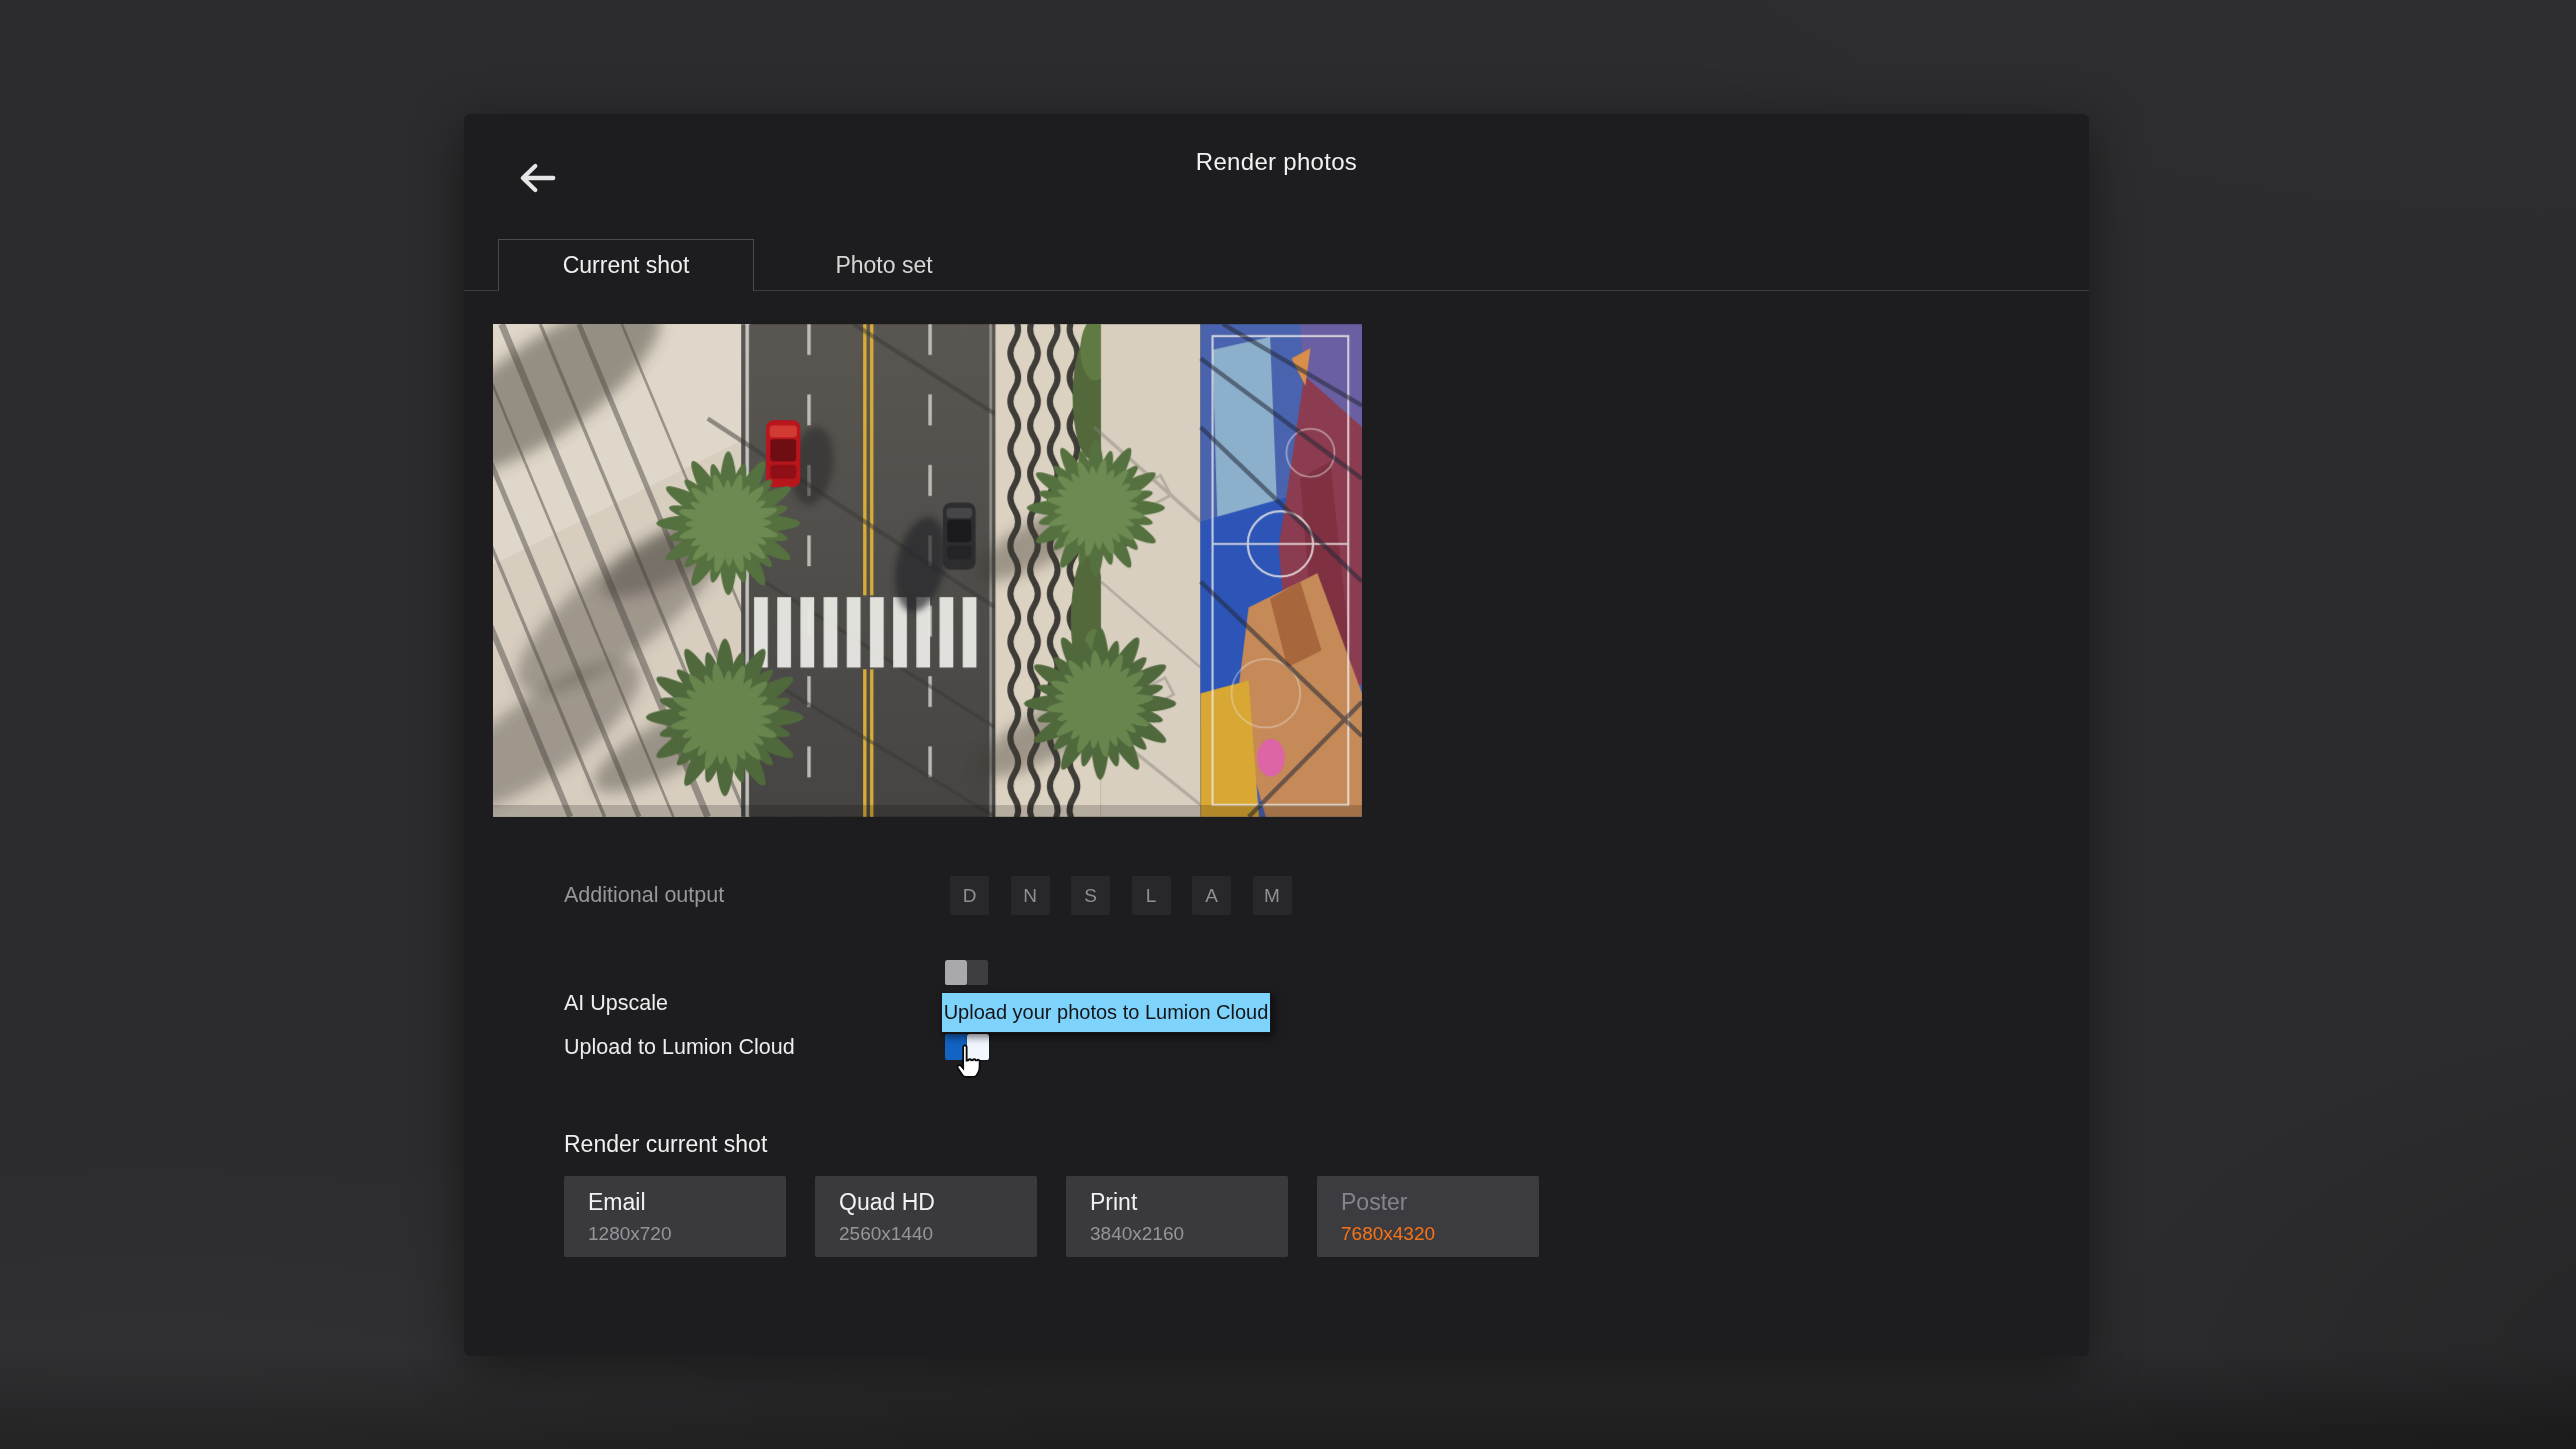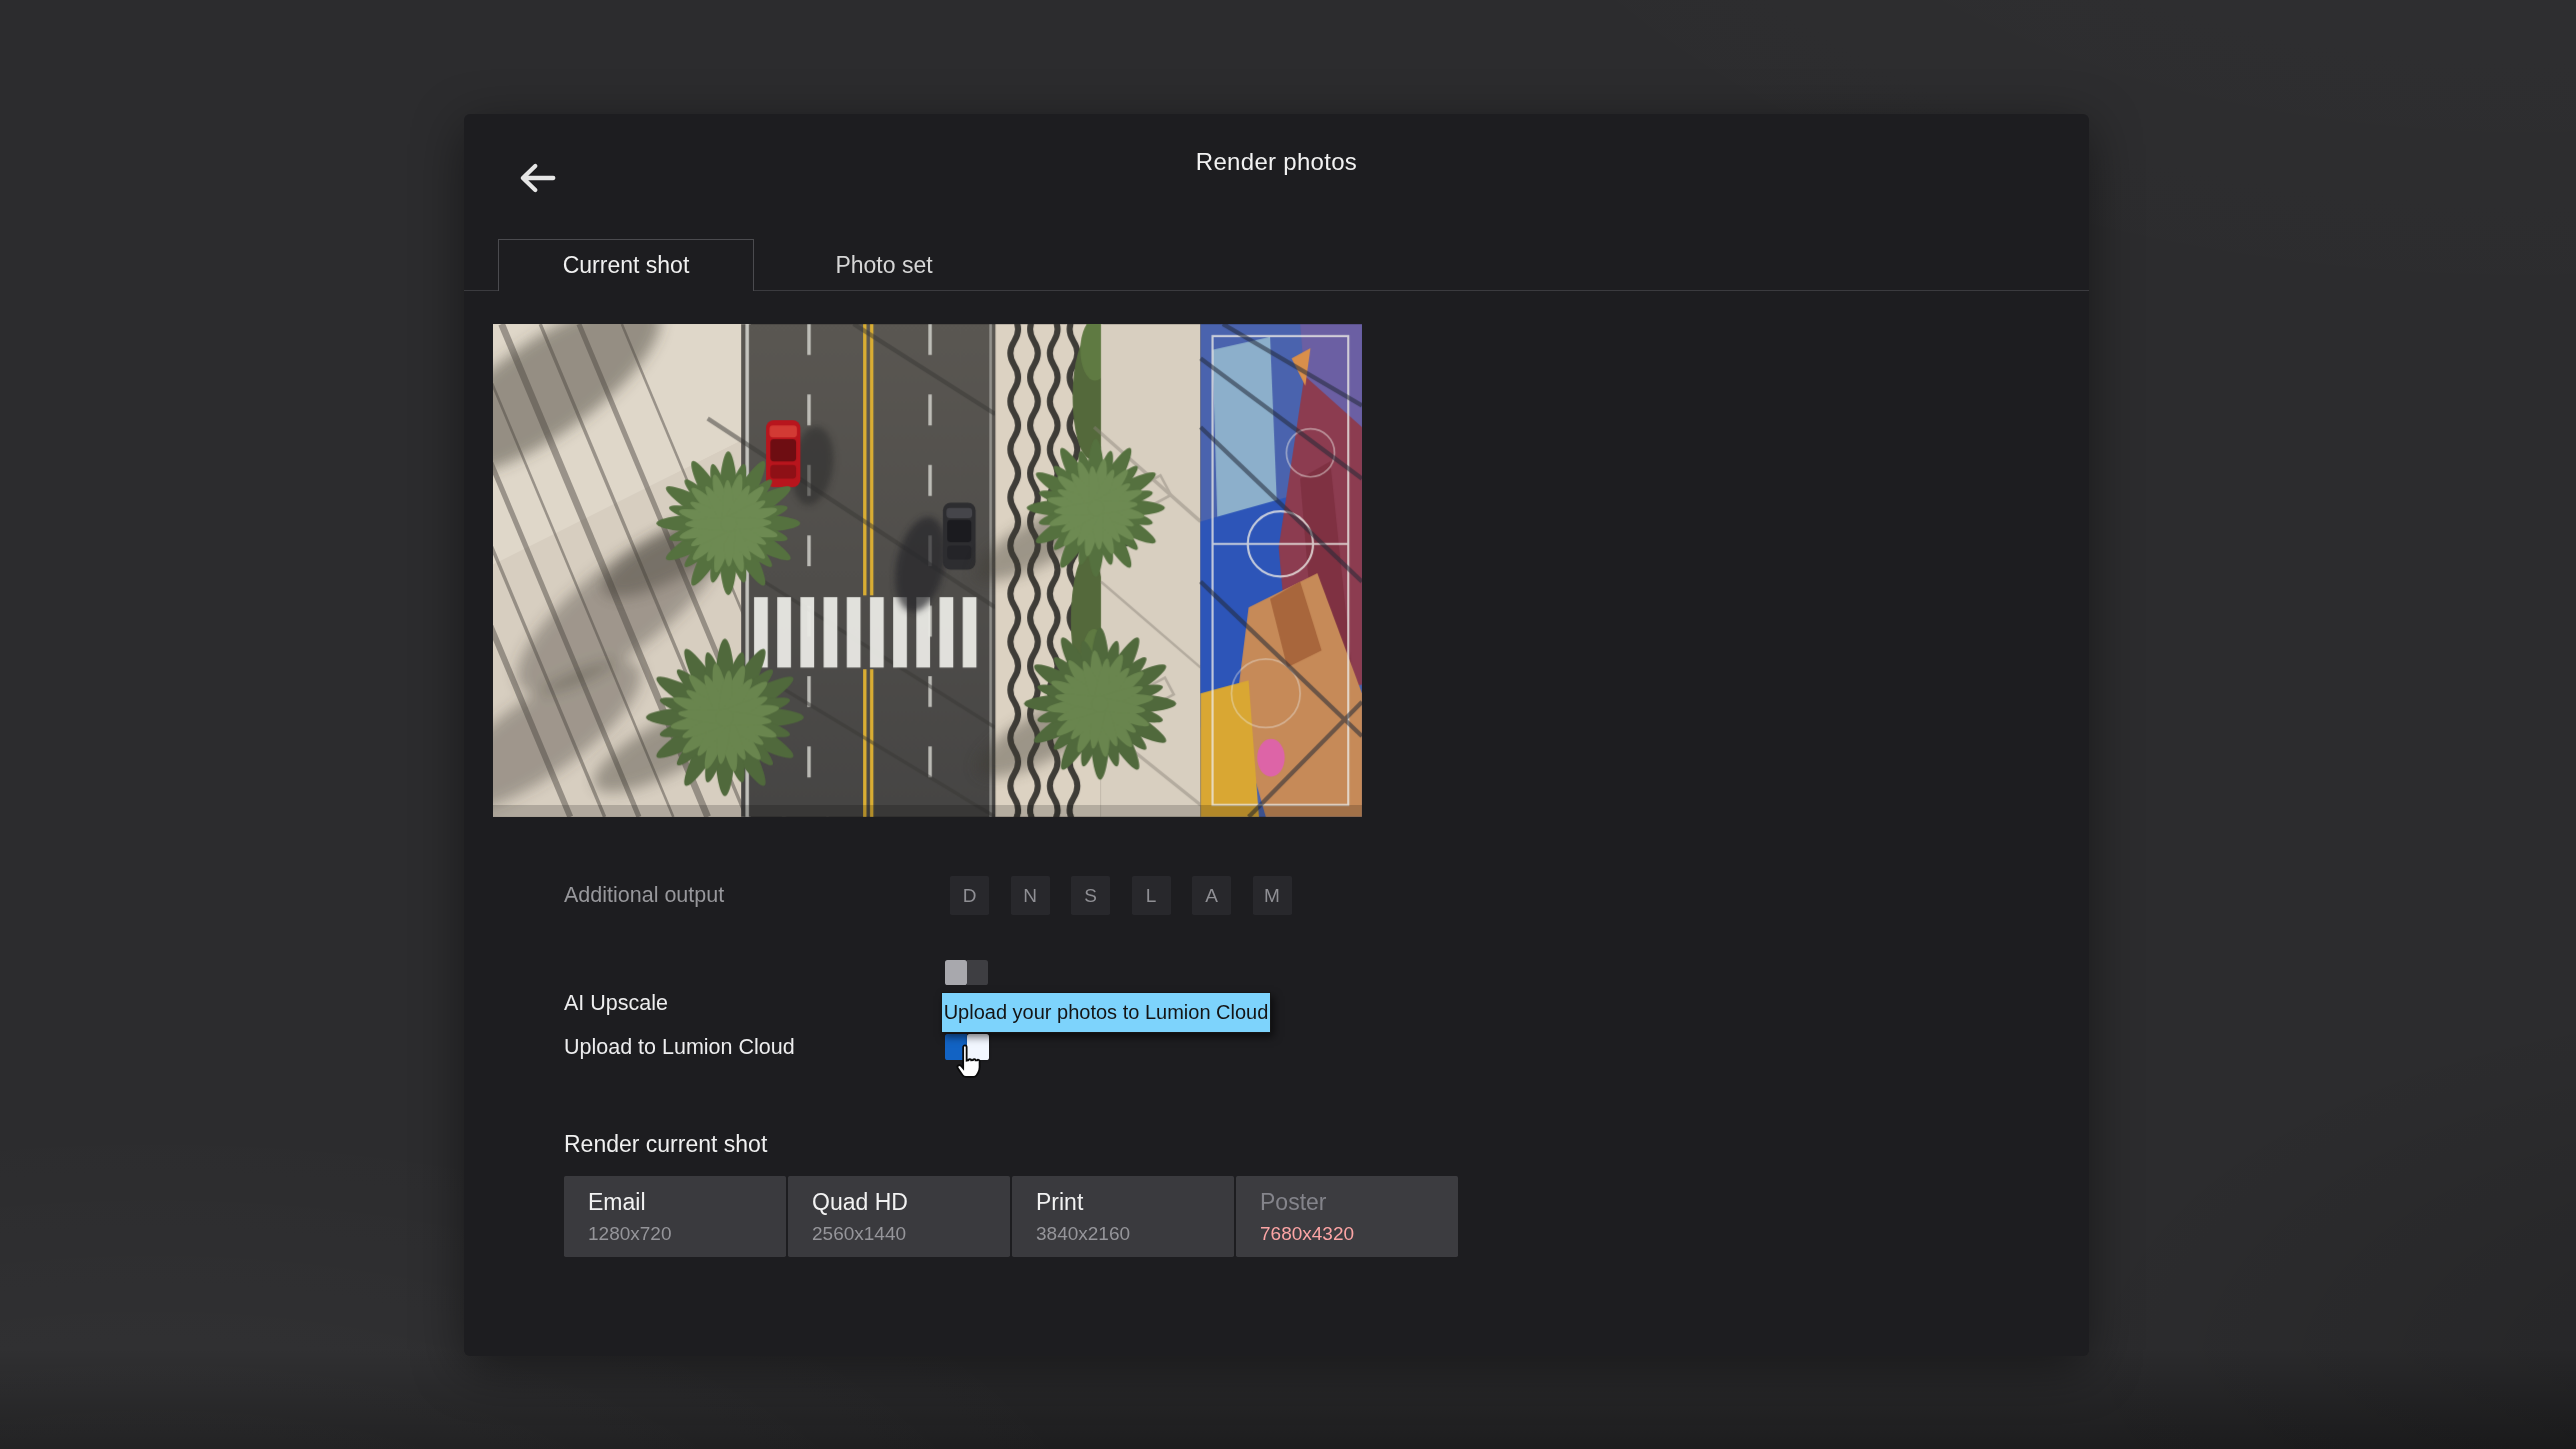--- a/index.html
+++ b/index.html
@@ -39,28 +39,28 @@
   .toggle.off .track{width:21.5px;height:25px;background:#3e3e42;border-radius:0 2.6px 2.6px 0;}
   .toggle.on{top:920px;}
   .toggle.on .track{width:21.5px;height:26px;background:#1263c4;border-radius:2.6px 0 0 2.6px;}
   .toggle.on .knob{width:22px;height:26px;background:#f2f7ff;border-radius:2.6px;box-shadow:0 0 2.6px rgba(0,0,0,.4);}
   .tooltip{position:absolute;left:477px;top:878px;width:328px;height:39px;background:#7dd3fc;
     border:0.9px solid #161616;box-shadow:3.4px 4.3px 7.7px rgba(0,0,0,0.55);color:#141414;font-size:20px;
     display:flex;align-items:center;justify-content:center;z-index:4;}
   .cursor{position:absolute;left:483px;top:925px;width:39px;height:52px;z-index:6;pointer-events:none;}
   
   .heading{position:absolute;left:100px;top:1017px;font-size:23px;color:#f0f0f0;font-weight:500;}
-  .sizes{position:absolute;left:100px;top:1062px;display:flex;gap:2px;}
+  .sizes{position:absolute;left:100px;top:1062px;display:flex;gap:29px;}
   .size-btn{width:222px;height:81px;background:#3a3a3e;border-radius:1.7px;box-sizing:border-box;
     padding:13px 0 0 24px;cursor:pointer;}
   .size-name{font-size:23px;color:#f2f2f2;margin-bottom:6.9px;}
   .size-res{font-size:19px;color:#95959a;}
   .size-btn.disabled{cursor:default;background:#3c3c40;}
   .size-btn.disabled .size-name{color:#84848b;}
-  .size-btn.disabled .size-res{color:#fca5a5;}
+  .size-btn.disabled .size-res{color:#f97316;}
 </style>
 </head>
 <body>
 
 <div class="bg"></div>
 
 <div class="panel">
 
   <div class="back-btn">
     <svg width="48" height="48" viewBox="0 0 56 56">

